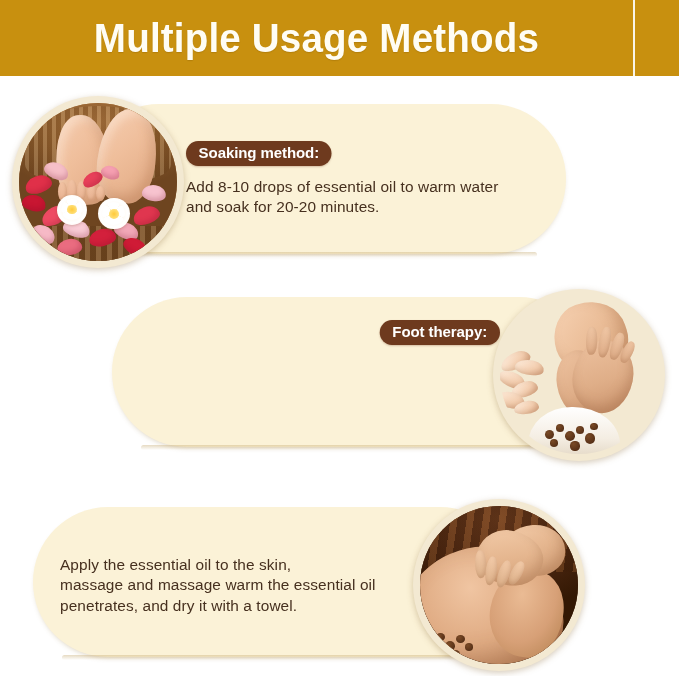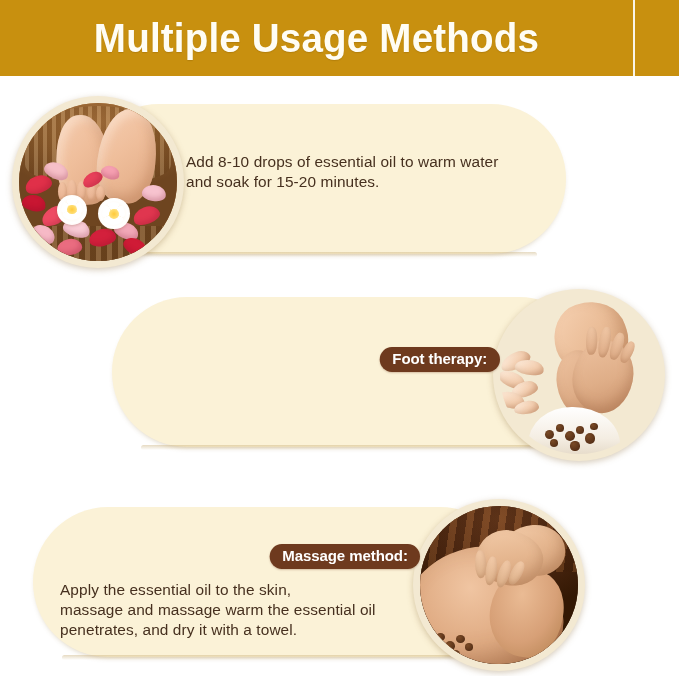--- a/index.html
+++ b/index.html
@@ -75,21 +75,21 @@
   #card-1 { left: 84px;  top: 104px; width: 482px; height: 150px; }
   #card-2 { left: 112px; top: 297px; width: 482px; height: 150px; }
   #card-3 { left: 33px;  top: 507px; width: 482px; height: 150px; }
 
   
   .text-block {
     position: absolute;
     color: #4A3525;
   }
   #text-1 { left: 186px; top: 141px; width: 400px; }
-  #text-2 { left: 140px; top: 347px; width: 360px; }
+  #text-2 { left: 140px; top: 320px; width: 360px; }
   #text-3 { left: 60px;  top: 544px; width: 360px; }
 
   .pill {
     display: inline-block;
     background: #6E3A1E;
     color: #FFFFFF;
     font-size: 15.5px;
     font-weight: bold;
     letter-spacing: -0.1px;
     padding: 4px 13px 5px 13px;
@@ -339,22 +339,25 @@
       <div class="petal" style="left:8%;  top:78%; width:15%; height:10%; background:#F6B9C6; transform:rotate(34deg);"></div>
       <div class="petal" style="left:40%; top:44%; width:13%; height:8%;  background:#E8405A; transform:rotate(-30deg);"></div>
       <div class="petal" style="left:52%; top:40%; width:12%; height:8%;  background:#F6A0B2; transform:rotate(18deg);"></div>
       <div class="flower" style="left:24%; top:58%; width:19%; height:19%;"></div>
       <div class="flower" style="left:50%; top:60%; width:20%; height:20%;"></div>
     </div>
   </div>
 </div>
 
 <div class="text-block" id="text-1">
+  <div class="pill-row">
+    <span class="pill">Soaking method:</span>
+  </div>
   <div class="body-text">Add 8-10 drops of essential oil to warm water
-and soak for 15-20 minutes.</div>
+and soak for 20-20 minutes.</div>
 </div>
 
 <div class="card" id="card-2"></div>
 
 <div class="photo" id="photo-2">
   <div class="inner">
     <div class="p2-bg"></div>
     <div class="p2-skin"></div>
     <div class="p2-foot"></div>
     <div class="p2-hand b"></div>
@@ -413,19 +416,16 @@
       <div class="seed" style="left:34%; top:44%; width:16%; height:28%;"></div>
       <div class="seed" style="left:52%; top:26%; width:14%; height:24%;"></div>
       <div class="seed" style="left:12%; top:62%; width:13%; height:22%;"></div>
       <div class="seed" style="left:44%; top:70%; width:15%; height:26%;"></div>
       <div class="seed" style="left:66%; top:50%; width:13%; height:22%;"></div>
     </div>
   </div>
 </div>
 
 <div class="text-block" id="text-3">
-  <div class="pill-row right">
-    <span class="pill">Massage method:</span>
-  </div>
   <div class="body-text">Apply the essential oil to the skin,
 massage and massage warm the essential oil
 penetrates, and dry it with a towel.</div>
 </div>
 
 </body></html>

